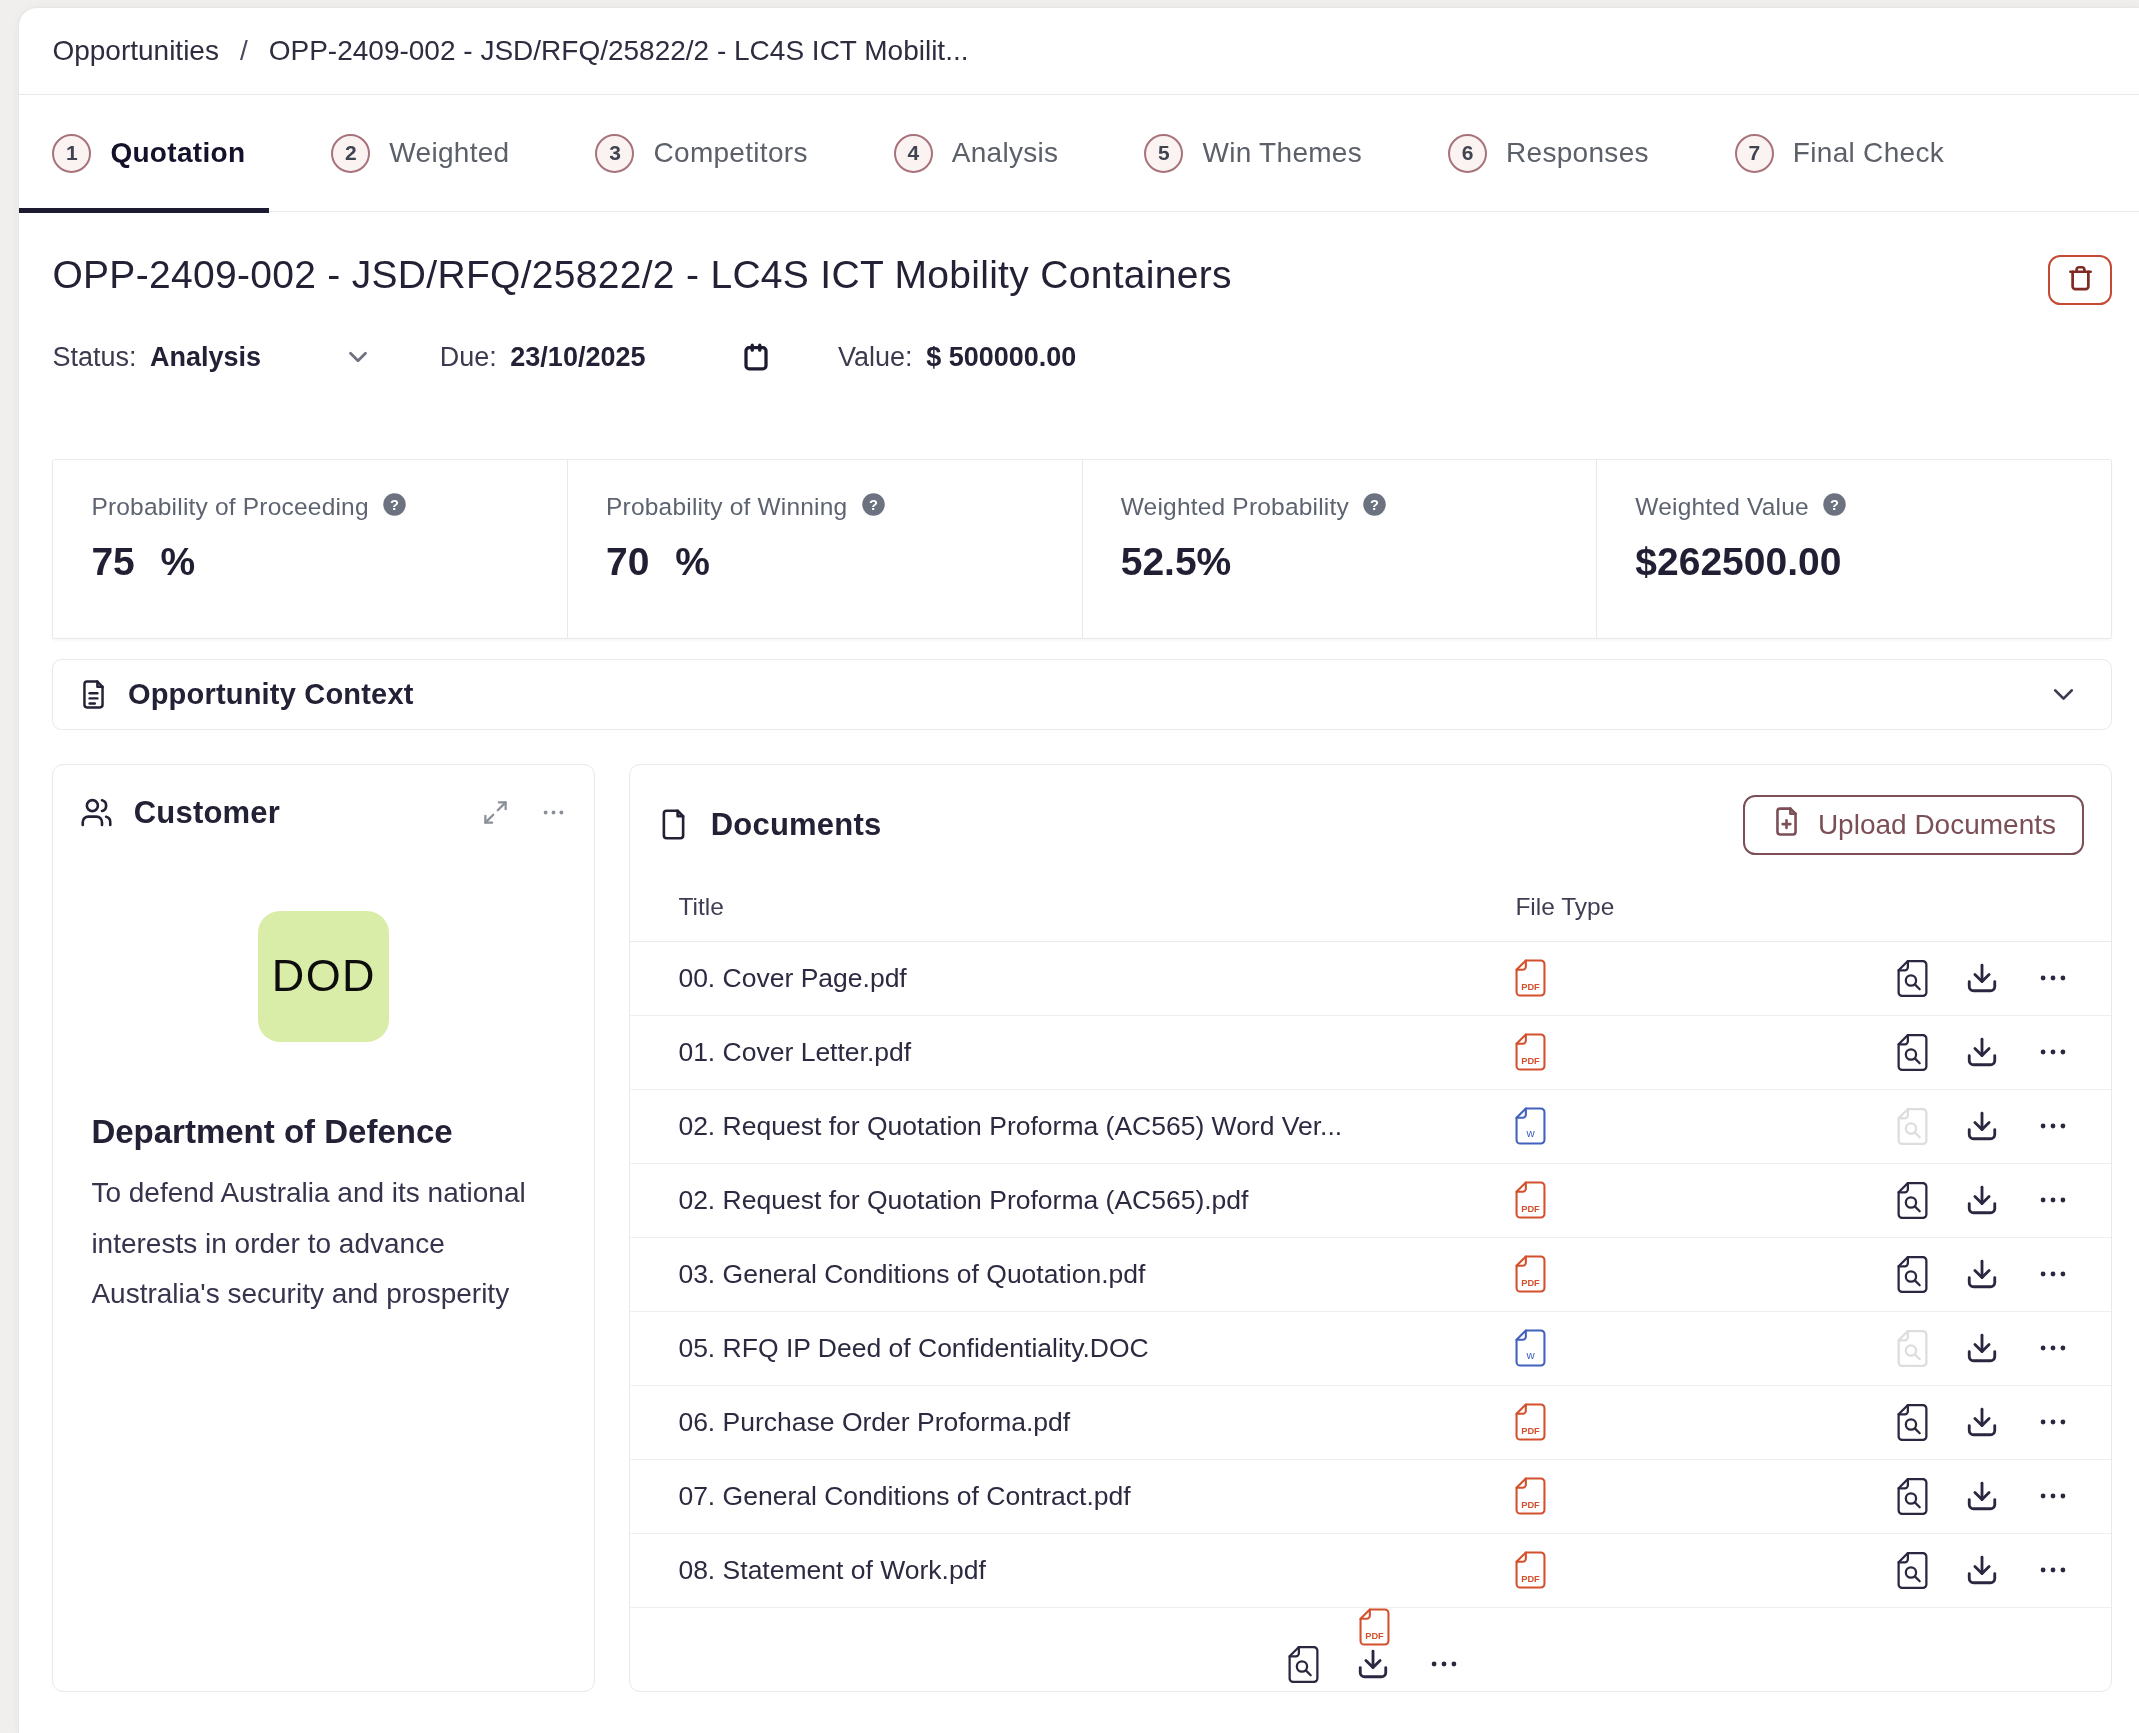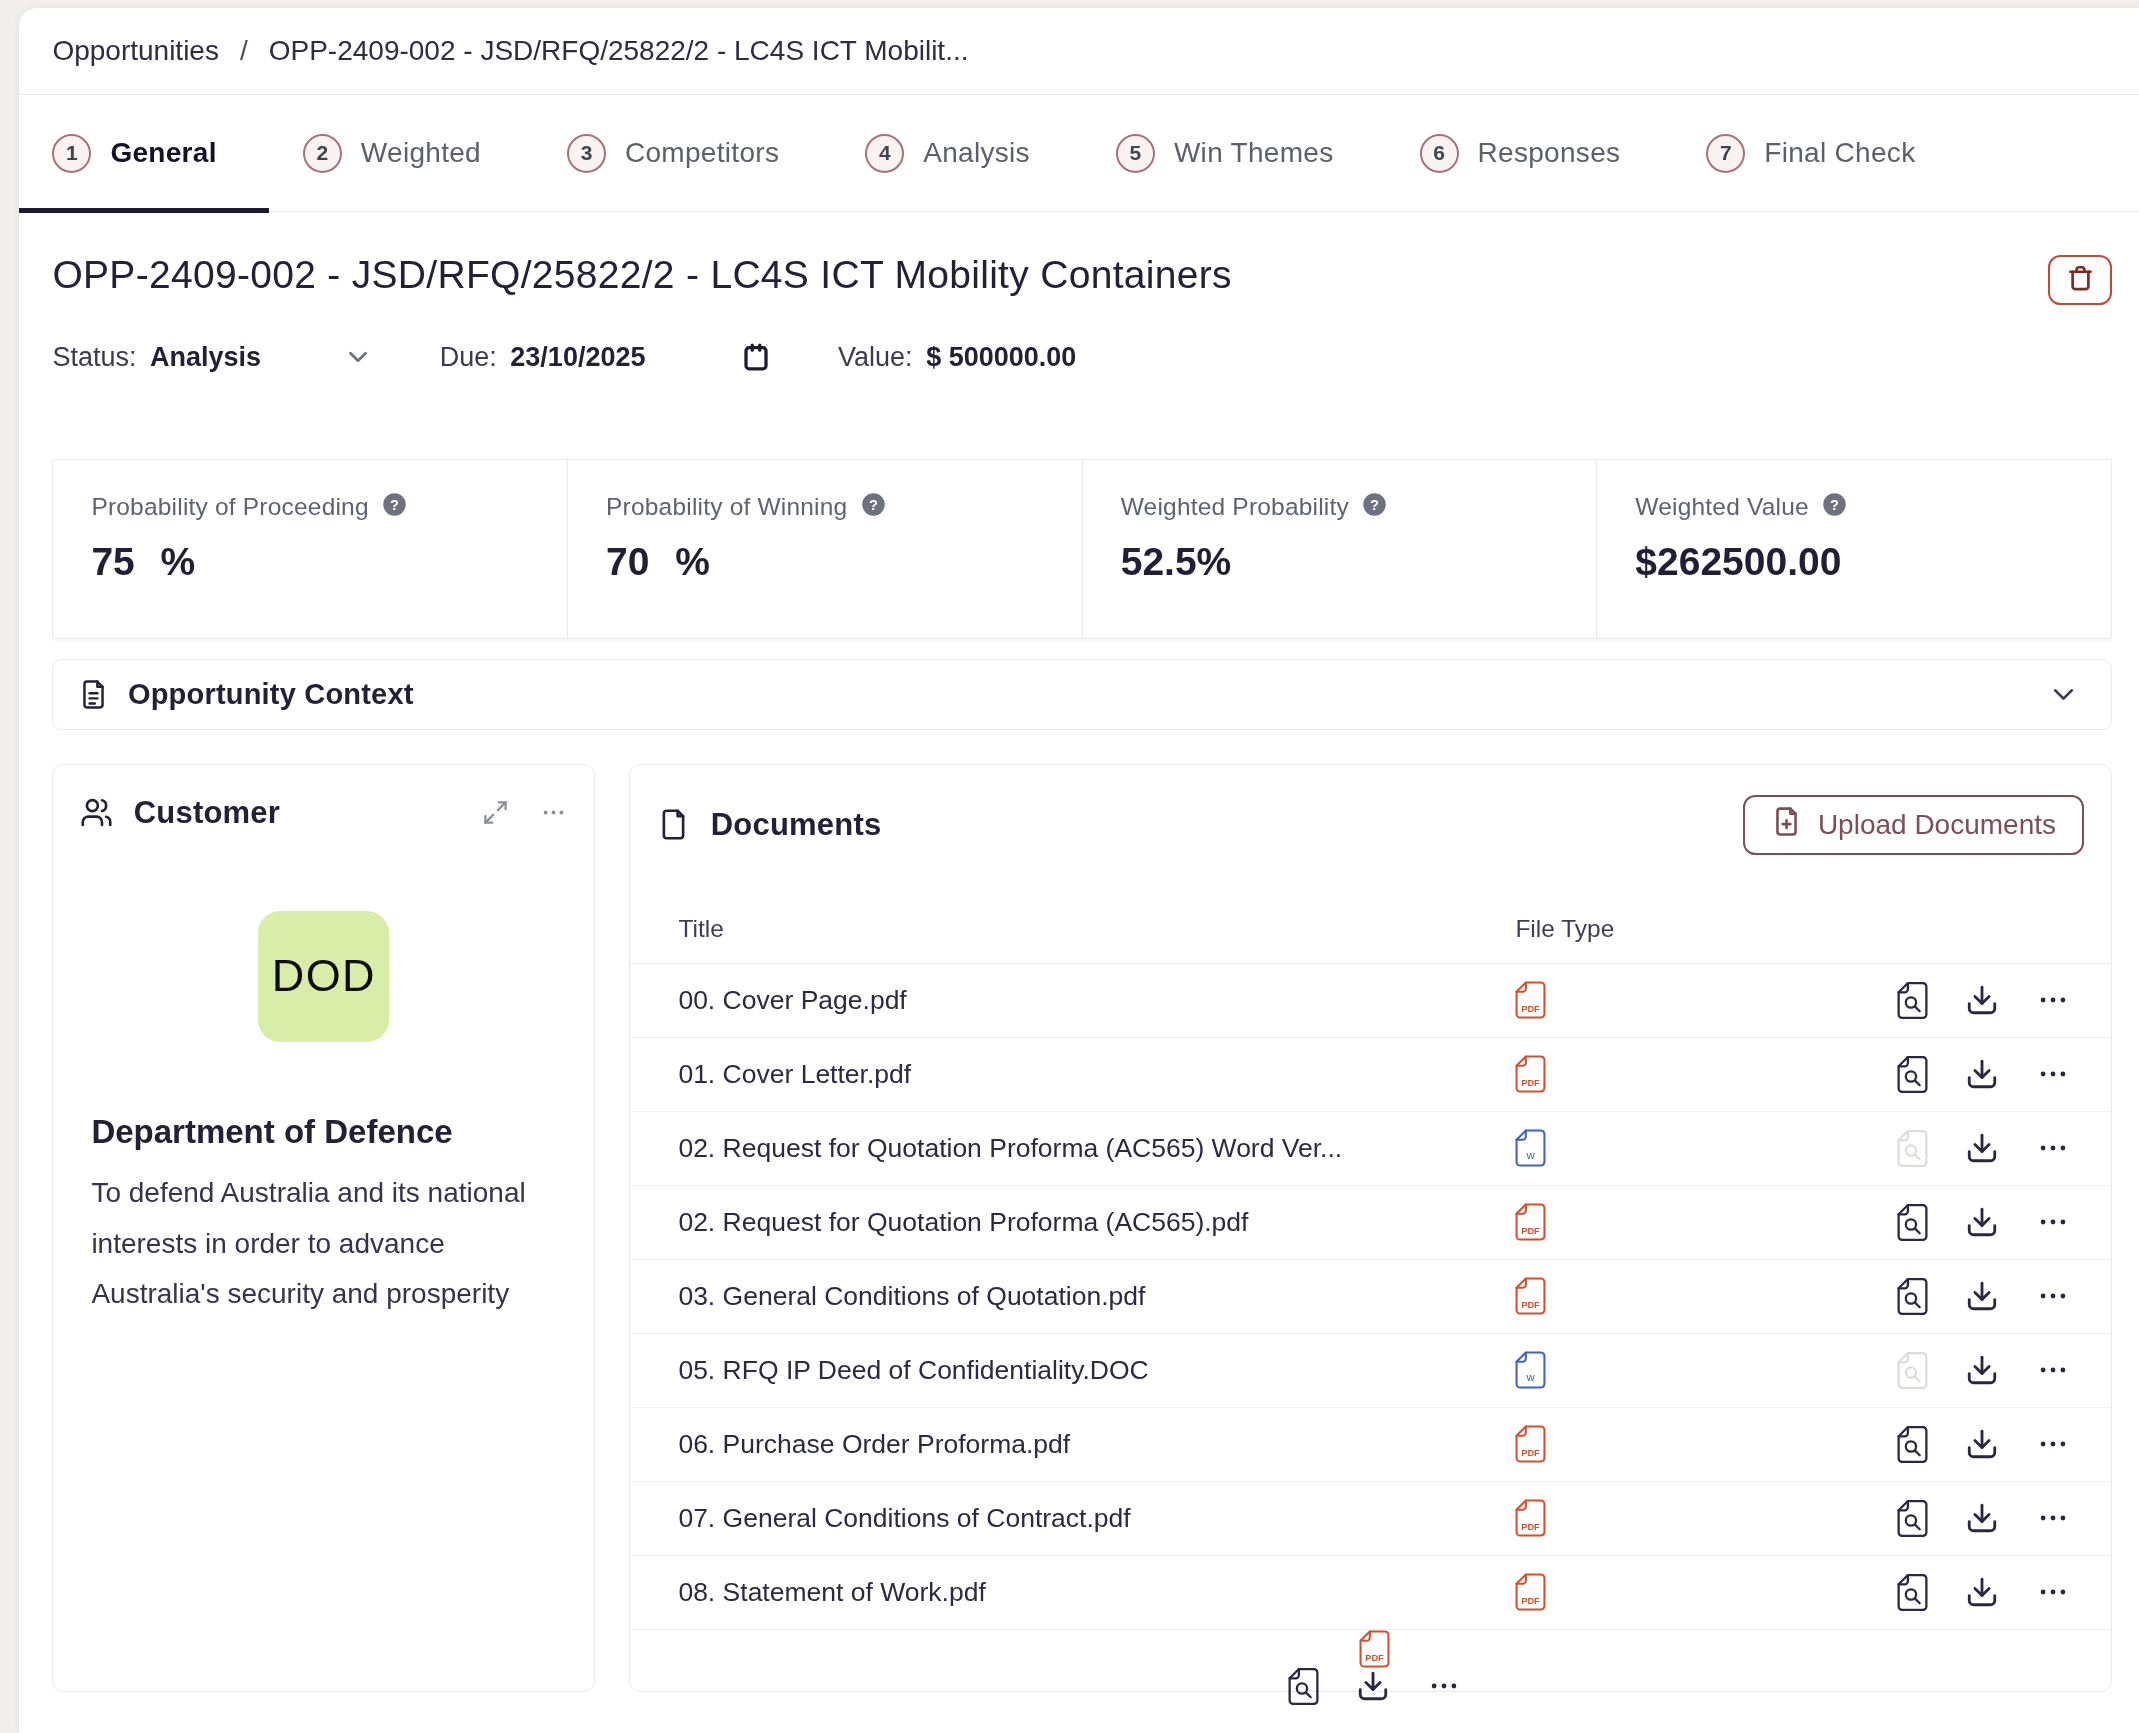--- a/index.html
+++ b/index.html
@@ -77,21 +77,21 @@
             justify-content:center; font-size:45px; color:#0d0d0d; letter-spacing:1.4px; }
   .customer-name { margin:71px 38px 0 38px; font-size:33px; font-weight:bold; color:#232135; }
   .customer-desc { margin:17.7px 41px 0 38px; font-size:28px; line-height:1.8; color:#36344c; }
 
   
   .documents-card { flex:1; display:flex; flex-direction:column; }
   .upload-btn { margin-left:auto; height:60px; display:flex; align-items:center; gap:16.3px; padding:0 26px;
                 border:2px solid #7c4f57; border-radius:12.3px; background:#fff; color:#7c4f57;
                 font-size:28px; cursor:pointer; font-family:"Liberation Sans", sans-serif; }
   .upload-btn svg { width:31px; height:31px; }
-  .table-head { display:flex; align-items:center; margin-top:60px; padding:0 41px 20.4px 48px;
+  .table-head { display:flex; align-items:center; margin-top:38px; padding:0 41px 20.4px 48px;
                 border-bottom:1.4px solid #eceae8; font-size:24.5px; color:#3f3d52; }
   .col-title { width:837px; }
   .col-type { flex:1; }
   .doc-rows { flex:1; }
   .doc-row { display:flex; align-items:center; height:74px; padding:0 41px 0 48px; border-bottom:1.4px solid #f1efed; }
   .doc-row:last-child { border-bottom:none;flex-direction:column; }
   .doc-title { width:837px; padding-right:34px; font-size:26.5px; color:#2b2a40; white-space:nowrap;
                overflow:hidden; text-overflow:ellipsis; }
   .doc-type { flex:1; display:flex; align-items:center; }
   .file-icon svg { width:31px; height:38px; display:block; }
@@ -113,21 +113,21 @@
       <span>Opportunities</span>
       <span class="sep">/</span>
       <span>OPP-2409-002 - JSD/RFQ/25822/2 - LC4S ICT Mobilit...</span>
     </div>
     <div class="divider"></div>
 
     <nav class="tabs">
       <div class="tab-underline"></div>
     <div class="tab active">
     <span class="tab-num">1</span>
-    <span class="tab-label">General</span>
+    <span class="tab-label">Quotation</span>
   </div>
         <div class="tab">
     <span class="tab-num">2</span>
     <span class="tab-label">Weighted</span>
   </div>
         <div class="tab">
     <span class="tab-num">3</span>
     <span class="tab-label">Competitors</span>
   </div>
         <div class="tab">

